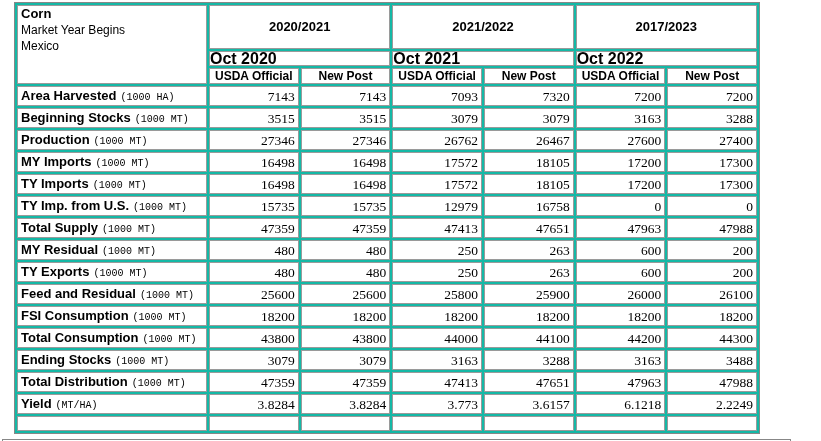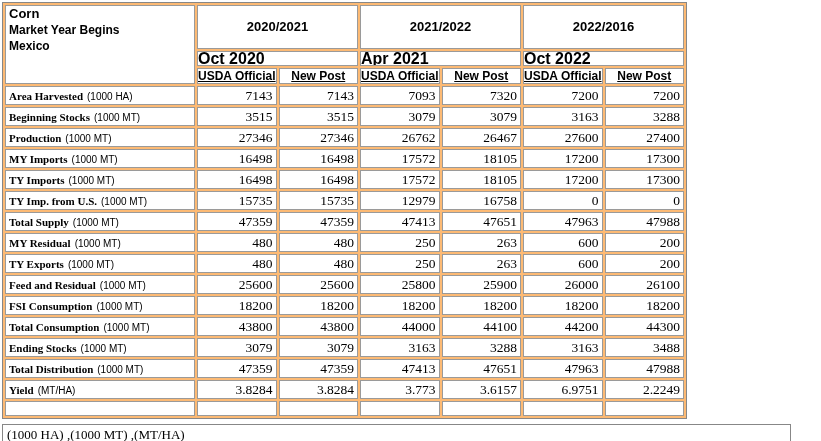--- a/index.html
+++ b/index.html
@@ -6,40 +6,40 @@
   .page{
     width:821px;height:441px;box-sizing:border-box;
     padding:2px 0 0 2px;background:#fff;overflow:hidden;
     font-family:"Liberation Serif", serif;color:#000;
   }
   .title{
     font-family:"Liberation Serif", serif;
     font-size:18px;font-weight:bold;margin:1px 0 3px 0;line-height:22px;
   }
   table.psd{
-    table-layout:fixed;width:685px;
+    table-layout:fixed;width:746px;
     border-collapse:separate;border-spacing:2px;
-    border:1px solid #878787;background:#fdba74;
+    border:1px solid #878787;background:#14b8a6;margin-left:12px;
   }
   col.c-label{width:190px;}
   table.psd th, table.psd td{
     border:1px solid #9a9a9a;background:#fff;
     overflow:hidden;white-space:nowrap;
   }
   
   td.corner{vertical-align:top;padding:0 0 0 3px;}
   .corner-l1{font-family:"Liberation Sans", sans-serif;font-weight:bold;font-size:13px;line-height:16px;}
-  .corner-l2{font-family:"Liberation Sans", sans-serif;font-weight:bold;font-size:12px;line-height:16px;}
+  .corner-l2{font-family:"Liberation Sans", sans-serif;font-weight:normal;font-size:12px;line-height:16px;}
   th.year{font-family:"Liberation Sans", sans-serif;font-weight:bold;font-size:13px;text-align:center;line-height:14px;padding:14px;}
   th.begins{font-family:"Liberation Sans", sans-serif;font-weight:bold;font-size:16px;text-align:left;line-height:13px;padding:0;}
-  th.src{font-family:"Liberation Sans", sans-serif;font-weight:bold;font-size:12px;text-align:center;line-height:14px;padding:0;text-decoration:underline;}
+  th.src{font-family:"Liberation Sans", sans-serif;font-weight:bold;font-size:12px;text-align:center;line-height:14px;padding:0;}
   
   td.label-cell{padding:0 0 0 3px;line-height:15px;}
-  .rlabel{font-family:Liberation Serif, serif;font-weight:bold;font-size:11px;}
-  .runit{font-family:Liberation Sans, sans-serif;font-weight:normal;font-size:10px;}
+  .rlabel{font-family:Liberation Sans, sans-serif;font-weight:bold;font-size:13px;}
+  .runit{font-family:Liberation Mono, monospace;font-weight:normal;font-size:10px;}
   td.val{
     font-family:"Liberation Serif", serif;font-size:13.5px;
     text-align:right;padding:0 3px 0 0;line-height:15px;
   }
   tr.empty-row td{height:13px;}
   
   .footnotes{
     width:789px;box-sizing:border-box;margin-top:5px;
     border:1px solid #878787;padding:1px 4px 2px 4px;
     font-family:"Liberation Serif", serif;font-size:13px;line-height:17px;
@@ -63,25 +63,25 @@
     </colgroup>
     <thead>
       <tr>
         <td class="corner" rowspan="3">
           <div class="corner-l1">Corn</div>
           <div class="corner-l2">Market Year Begins</div>
           <div class="corner-l2">Mexico</div>
         </td>
         <th class="year" colspan="2">2020/2021</th>
         <th class="year" colspan="2">2021/2022</th>
-        <th class="year" colspan="2">2022/2016</th>
+        <th class="year" colspan="2">2017/2023</th>
       </tr>
       <tr>
         <th class="begins" colspan="2">Oct 2020</th>
-        <th class="begins" colspan="2">Apr 2021</th>
+        <th class="begins" colspan="2">Oct 2021</th>
         <th class="begins" colspan="2">Oct 2022</th>
       </tr>
       <tr>
         <th class="src">USDA Official</th>
         <th class="src">New Post</th>
         <th class="src">USDA Official</th>
         <th class="src">New Post</th>
         <th class="src">USDA Official</th>
         <th class="src">New Post</th>
       </tr>
@@ -212,21 +212,21 @@
     <td class="val">47651</td>
     <td class="val">47963</td>
     <td class="val">47988</td>
   </tr>
         <tr>
     <td class="label-cell"><span class="rlabel">Yield</span> <span class="runit">(MT/HA)</span></td>
     <td class="val">3.8284</td>
     <td class="val">3.8284</td>
     <td class="val">3.773</td>
     <td class="val">3.6157</td>
-    <td class="val">6.9751</td>
+    <td class="val">6.1218</td>
     <td class="val">2.2249</td>
   </tr>
       </tbody>
     <tbody>
       <tr class="empty-row">
         <td class="label-cell"></td>
         <td class="val"></td>
         <td class="val"></td>
         <td class="val"></td>
         <td class="val"></td>

